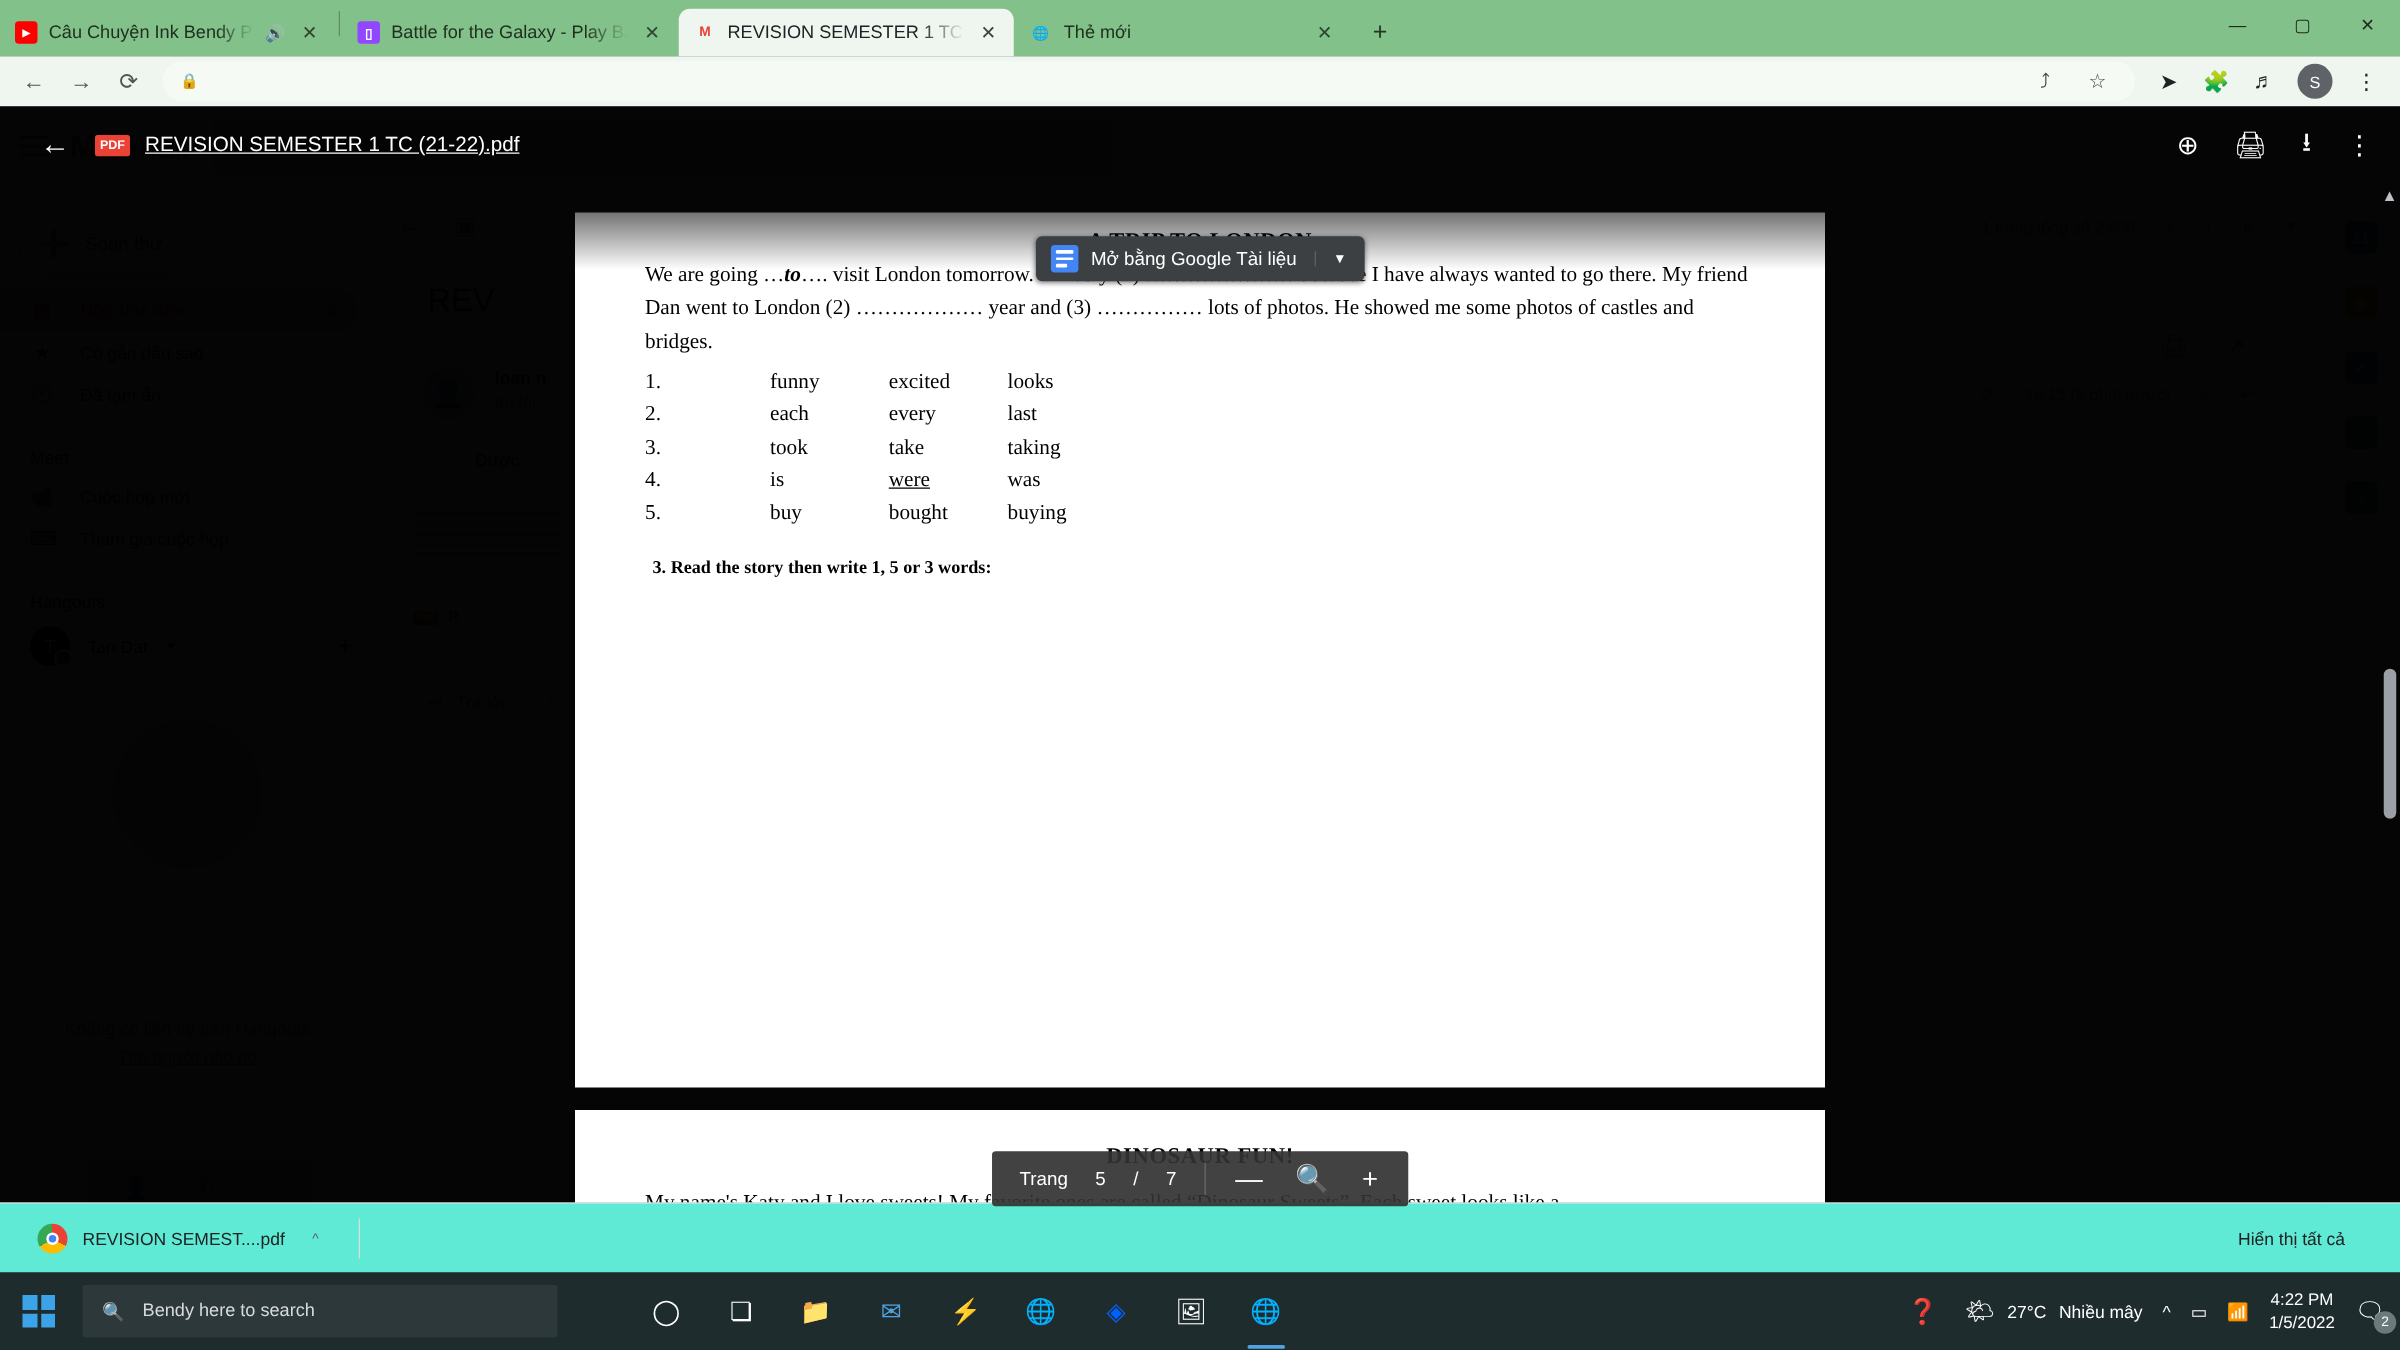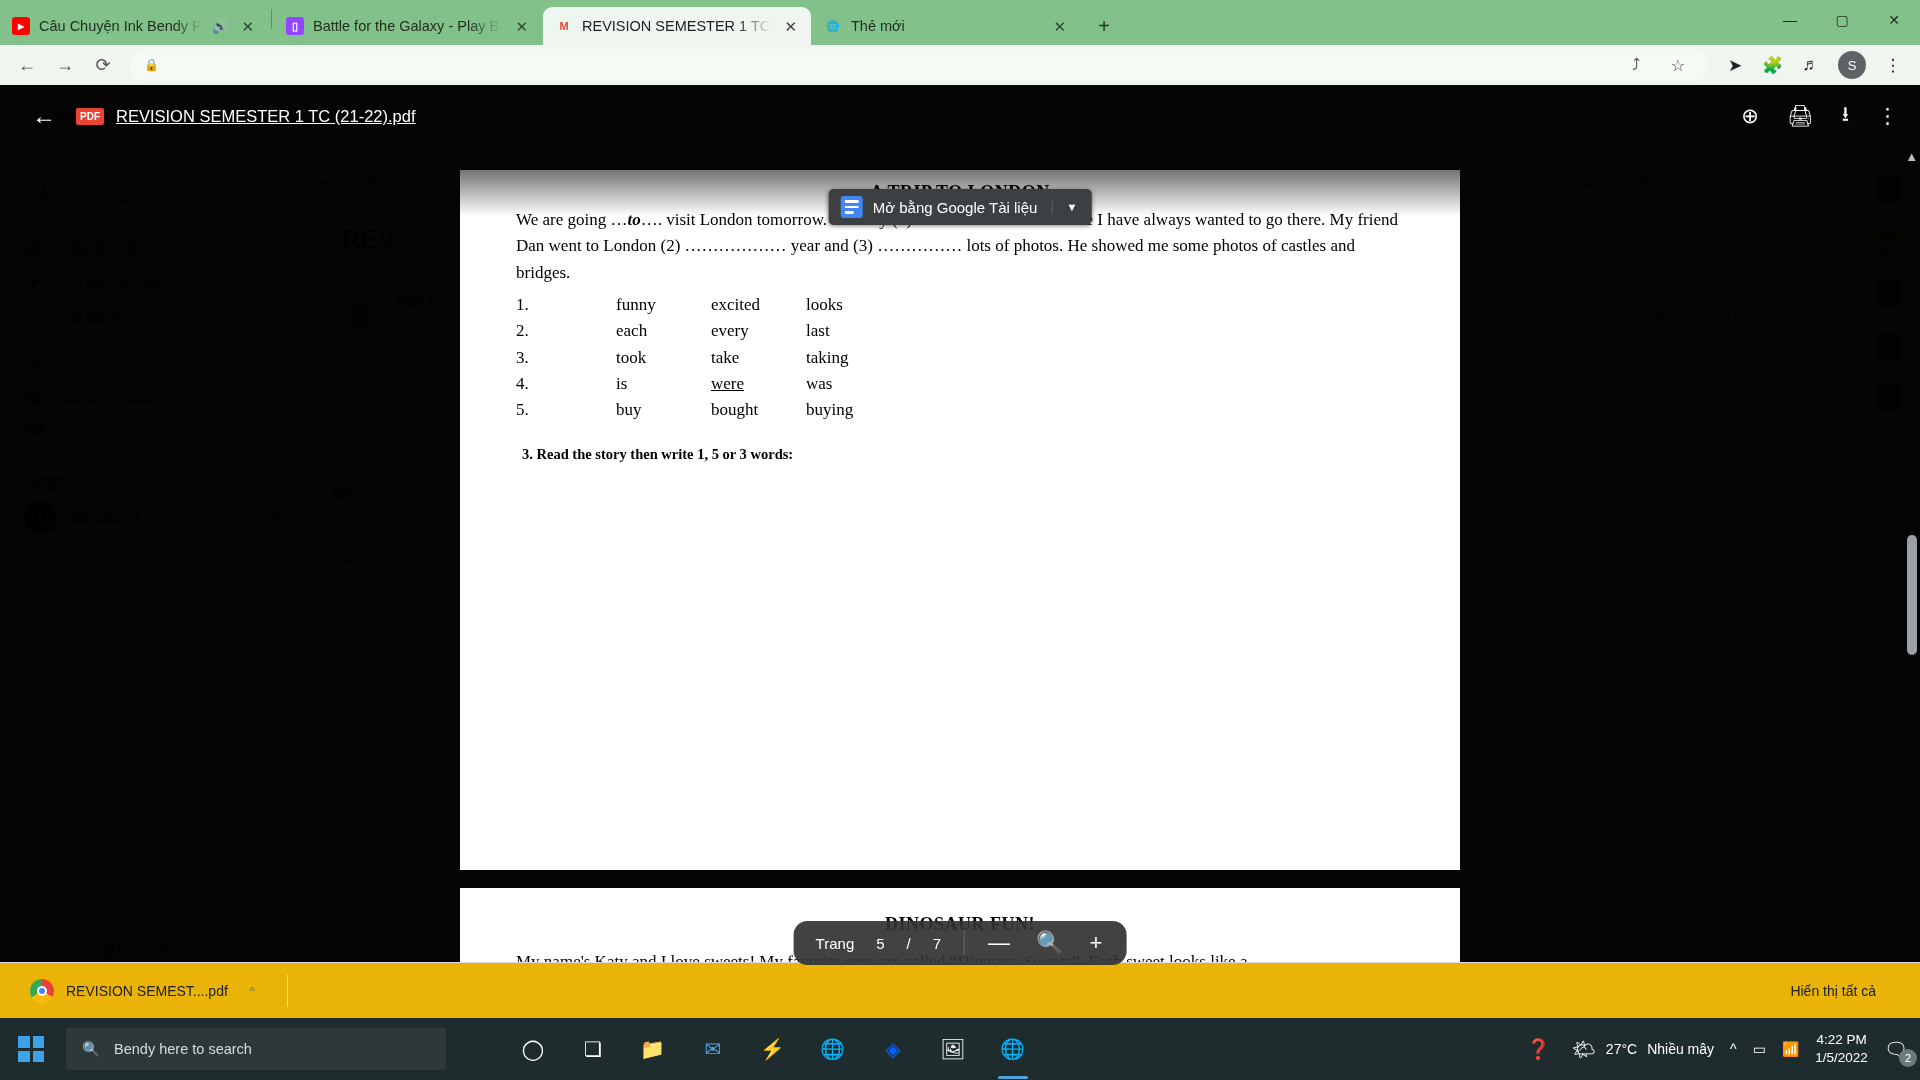--- a/index.html
+++ b/index.html
@@ -218,34 +218,34 @@
   .opt-row { display:flex; line-height:1.55; }
   .opt-row .c0 { width:100px; }
   .opt-row .c1 { width:95px; }
   .opt-row .c2 { width:95px; }
   .opt-row.head .c0 { font-weight:700; }
   .opt-row .u { text-decoration:underline; }
   .doc-q { margin-top:22px; font-size:14.5px; font-weight:700; padding-left:6px;}
 
   .pdf-controls { position:absolute; left:50%; bottom:30px;
                   transform:translateX(-50%); height:44px;
-                  background:rgba(50,50,50,.92); border-radius:14px;
+                  background:rgba(50,50,50,.92); border-radius:3px;
                   display:flex; align-items:center; color:#fff;
                   font-size:15px; z-index:7; }
   .ctl-page { display:flex; align-items:center; gap:22px; padding:0 22px; }
   .ctl-div { width:1px; height:26px; background:#6b6b6b; }
   .ctl-zoom { display:flex; align-items:center; gap:26px; padding:0 24px;
               font-size:22px; }
   .pdf-scrollbar { position:absolute; right:3px; top:450px; width:10px;
                    height:120px; background:#9aa0a6; border-radius:5px; }
   .scroll-arrow { position:absolute; right:2px; color:#bdc1c6; font-size:13px; }
 
   
   .shelf { position:absolute; bottom:62px; left:0; width:1920px; height:56px;
-           background:#eab308; display:flex; align-items:center;
+           background:#5eead4; display:flex; align-items:center;
            padding:0 16px; border-top:1px solid #dadce0; }
   .dl-item { display:flex; align-items:center; gap:12px; height:40px;
              padding:0 14px; font-size:14px; color:#202124; }
   .dl-chrome { width:24px; height:24px; border-radius:50%;
                background:conic-gradient(#ea4335 0 33%,#fbbc04 33% 66%,#34a853 66% 100%);
                position:relative; }
   .dl-chrome::after { content:""; position:absolute; inset:7px; border-radius:50%;
                       background:#4285f4; border:2px solid #fff; }
   .dl-caret { font-size:11px; color:#5f6368; margin-left:10px; }
   .shelf-sep { width:1px; height:32px; background:#dadce0; margin-left:18px; }

